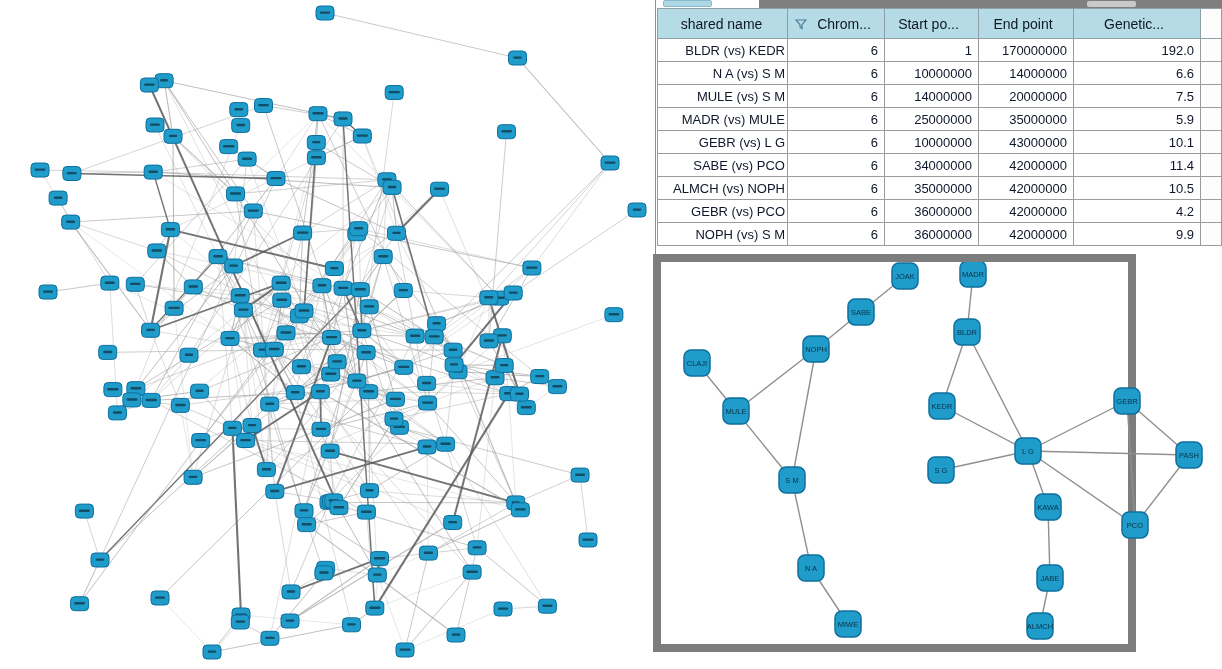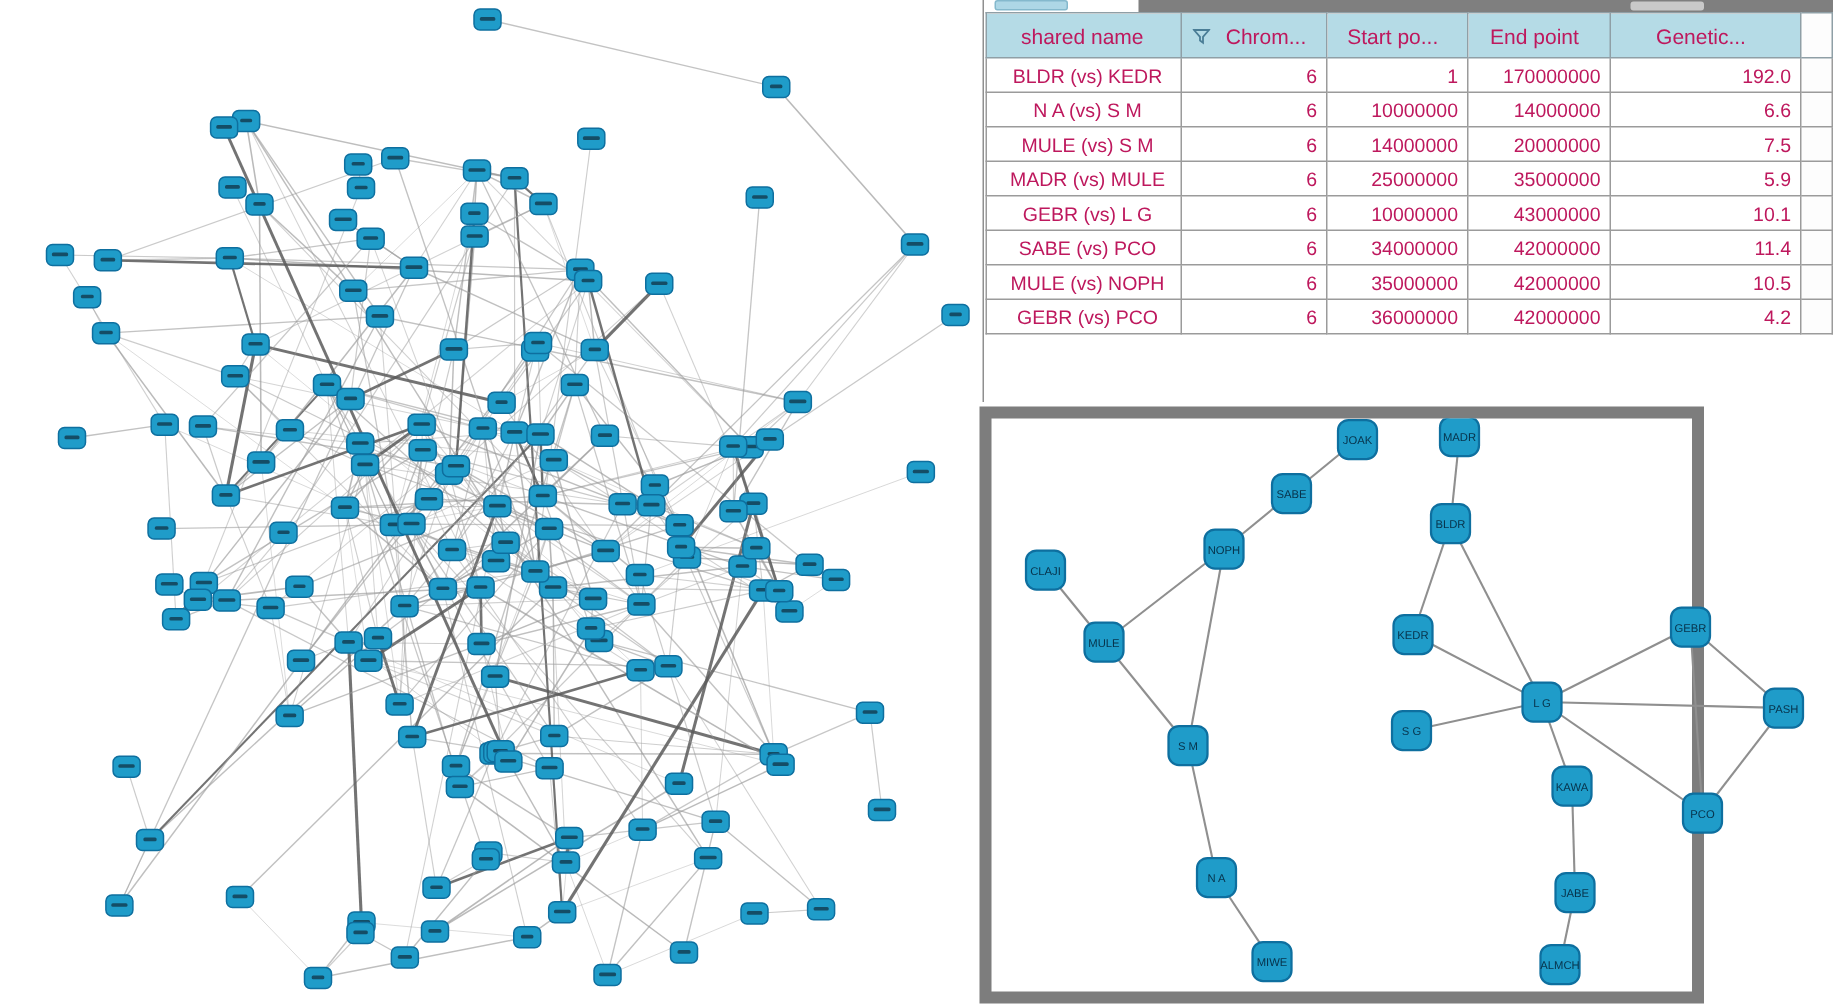--- a/index.html
+++ b/index.html
@@ -13,33 +13,33 @@
   
   .table-panel{position:absolute;left:655px;top:0;width:567px;height:268px;background:#fff;
     border-left:1px solid #8f8f8f;}
   .top-strip{position:absolute;left:0;top:0;right:0;height:8px;background:#fff}
   .tab-chip{position:absolute;left:7px;top:0;width:49px;height:7px;background:#aed7e6;
     border:1px solid #85b9cd;border-radius:2px}
   .scroll-track{position:absolute;left:103px;right:0;top:0;height:8px;background:#7f7f7f}
   .scroll-thumb{position:absolute;left:328px;top:1px;width:49px;height:6px;background:#c9c9c9;border-radius:2px}
 
   table#edge-table{position:absolute;left:1px;top:8px;width:564px;border-collapse:collapse;
-    table-layout:fixed;font-size:13px;color:#be185d;background:#fff;
+    table-layout:fixed;font-size:13px;color:#0f172a;background:#fff;
     border:1px solid #5f5f5f;}
   #edge-table th{background:#b5dbe6;height:30px;font-weight:normal;font-size:14px;
     border:1px solid #8f9fa6;text-align:center;padding-right:6px;white-space:nowrap;overflow:hidden}
   #edge-table th.c-shared{text-align:center;padding-right:2px}
   #edge-table td{height:23px;border:1px solid #9b9b9b;background:#fff;white-space:nowrap;
     overflow:hidden;text-align:right;padding-right:6px}
-  #edge-table td.c-shared{text-align:center;padding-left:7px;padding-right:2px}
+  #edge-table td.c-shared{text-align:right;padding-left:7px;padding-right:2px}
   #edge-table th.c-fill,#edge-table td.c-fill{background:#fdfdfd;border-left:1px solid #9b9b9b;padding:0}
   .funnel{display:inline-block;vertical-align:-1px;margin-right:10px}
 
   
-  .net-panel{position:absolute;left:653px;top:271px;width:483px;height:398px;
+  .net-panel{position:absolute;left:653px;top:254px;width:483px;height:398px;
     border:8px solid #7d7d7d;background:#fff}
   #subnet{display:block}
 
   text.nlabel{font-family:"Liberation Sans",sans-serif;font-size:7.5px;fill:#07324a;
     text-anchor:middle;pointer-events:none}
 </style>
 </head>
 <body>
 
 <div class="stage">
@@ -1144,33 +1144,41 @@
           </tr>
           <tr>
             <td class="c-shared">SABE (vs) PCO</td>
             <td class="c-chrom">6</td>
             <td class="c-start">34000000</td>
             <td class="c-end">42000000</td>
             <td class="c-genetic">11.4</td>
             <td class="c-fill"></td>
           </tr>
           <tr>
-            <td class="c-shared">MULE (vs) NOPH</td>
+            <td class="c-shared">ALMCH (vs) NOPH</td>
             <td class="c-chrom">6</td>
             <td class="c-start">35000000</td>
             <td class="c-end">42000000</td>
             <td class="c-genetic">10.5</td>
             <td class="c-fill"></td>
           </tr>
           <tr>
             <td class="c-shared">GEBR (vs) PCO</td>
             <td class="c-chrom">6</td>
             <td class="c-start">36000000</td>
             <td class="c-end">42000000</td>
             <td class="c-genetic">4.2</td>
+            <td class="c-fill"></td>
+          </tr>
+          <tr>
+            <td class="c-shared">NOPH (vs) S M</td>
+            <td class="c-chrom">6</td>
+            <td class="c-start">36000000</td>
+            <td class="c-end">42000000</td>
+            <td class="c-genetic">9.9</td>
             <td class="c-fill"></td>
           </tr>
         </tbody>
     </table>
   </div>
 
   <div class="net-panel">
     <svg id="subnet" width="553" height="382">
         <line x1="244" y1="14" x2="200" y2="50" stroke="#8f8f8f" stroke-width="1.4"></line>
         <line x1="200" y1="50" x2="155" y2="87" stroke="#8f8f8f" stroke-width="1.4"></line>

